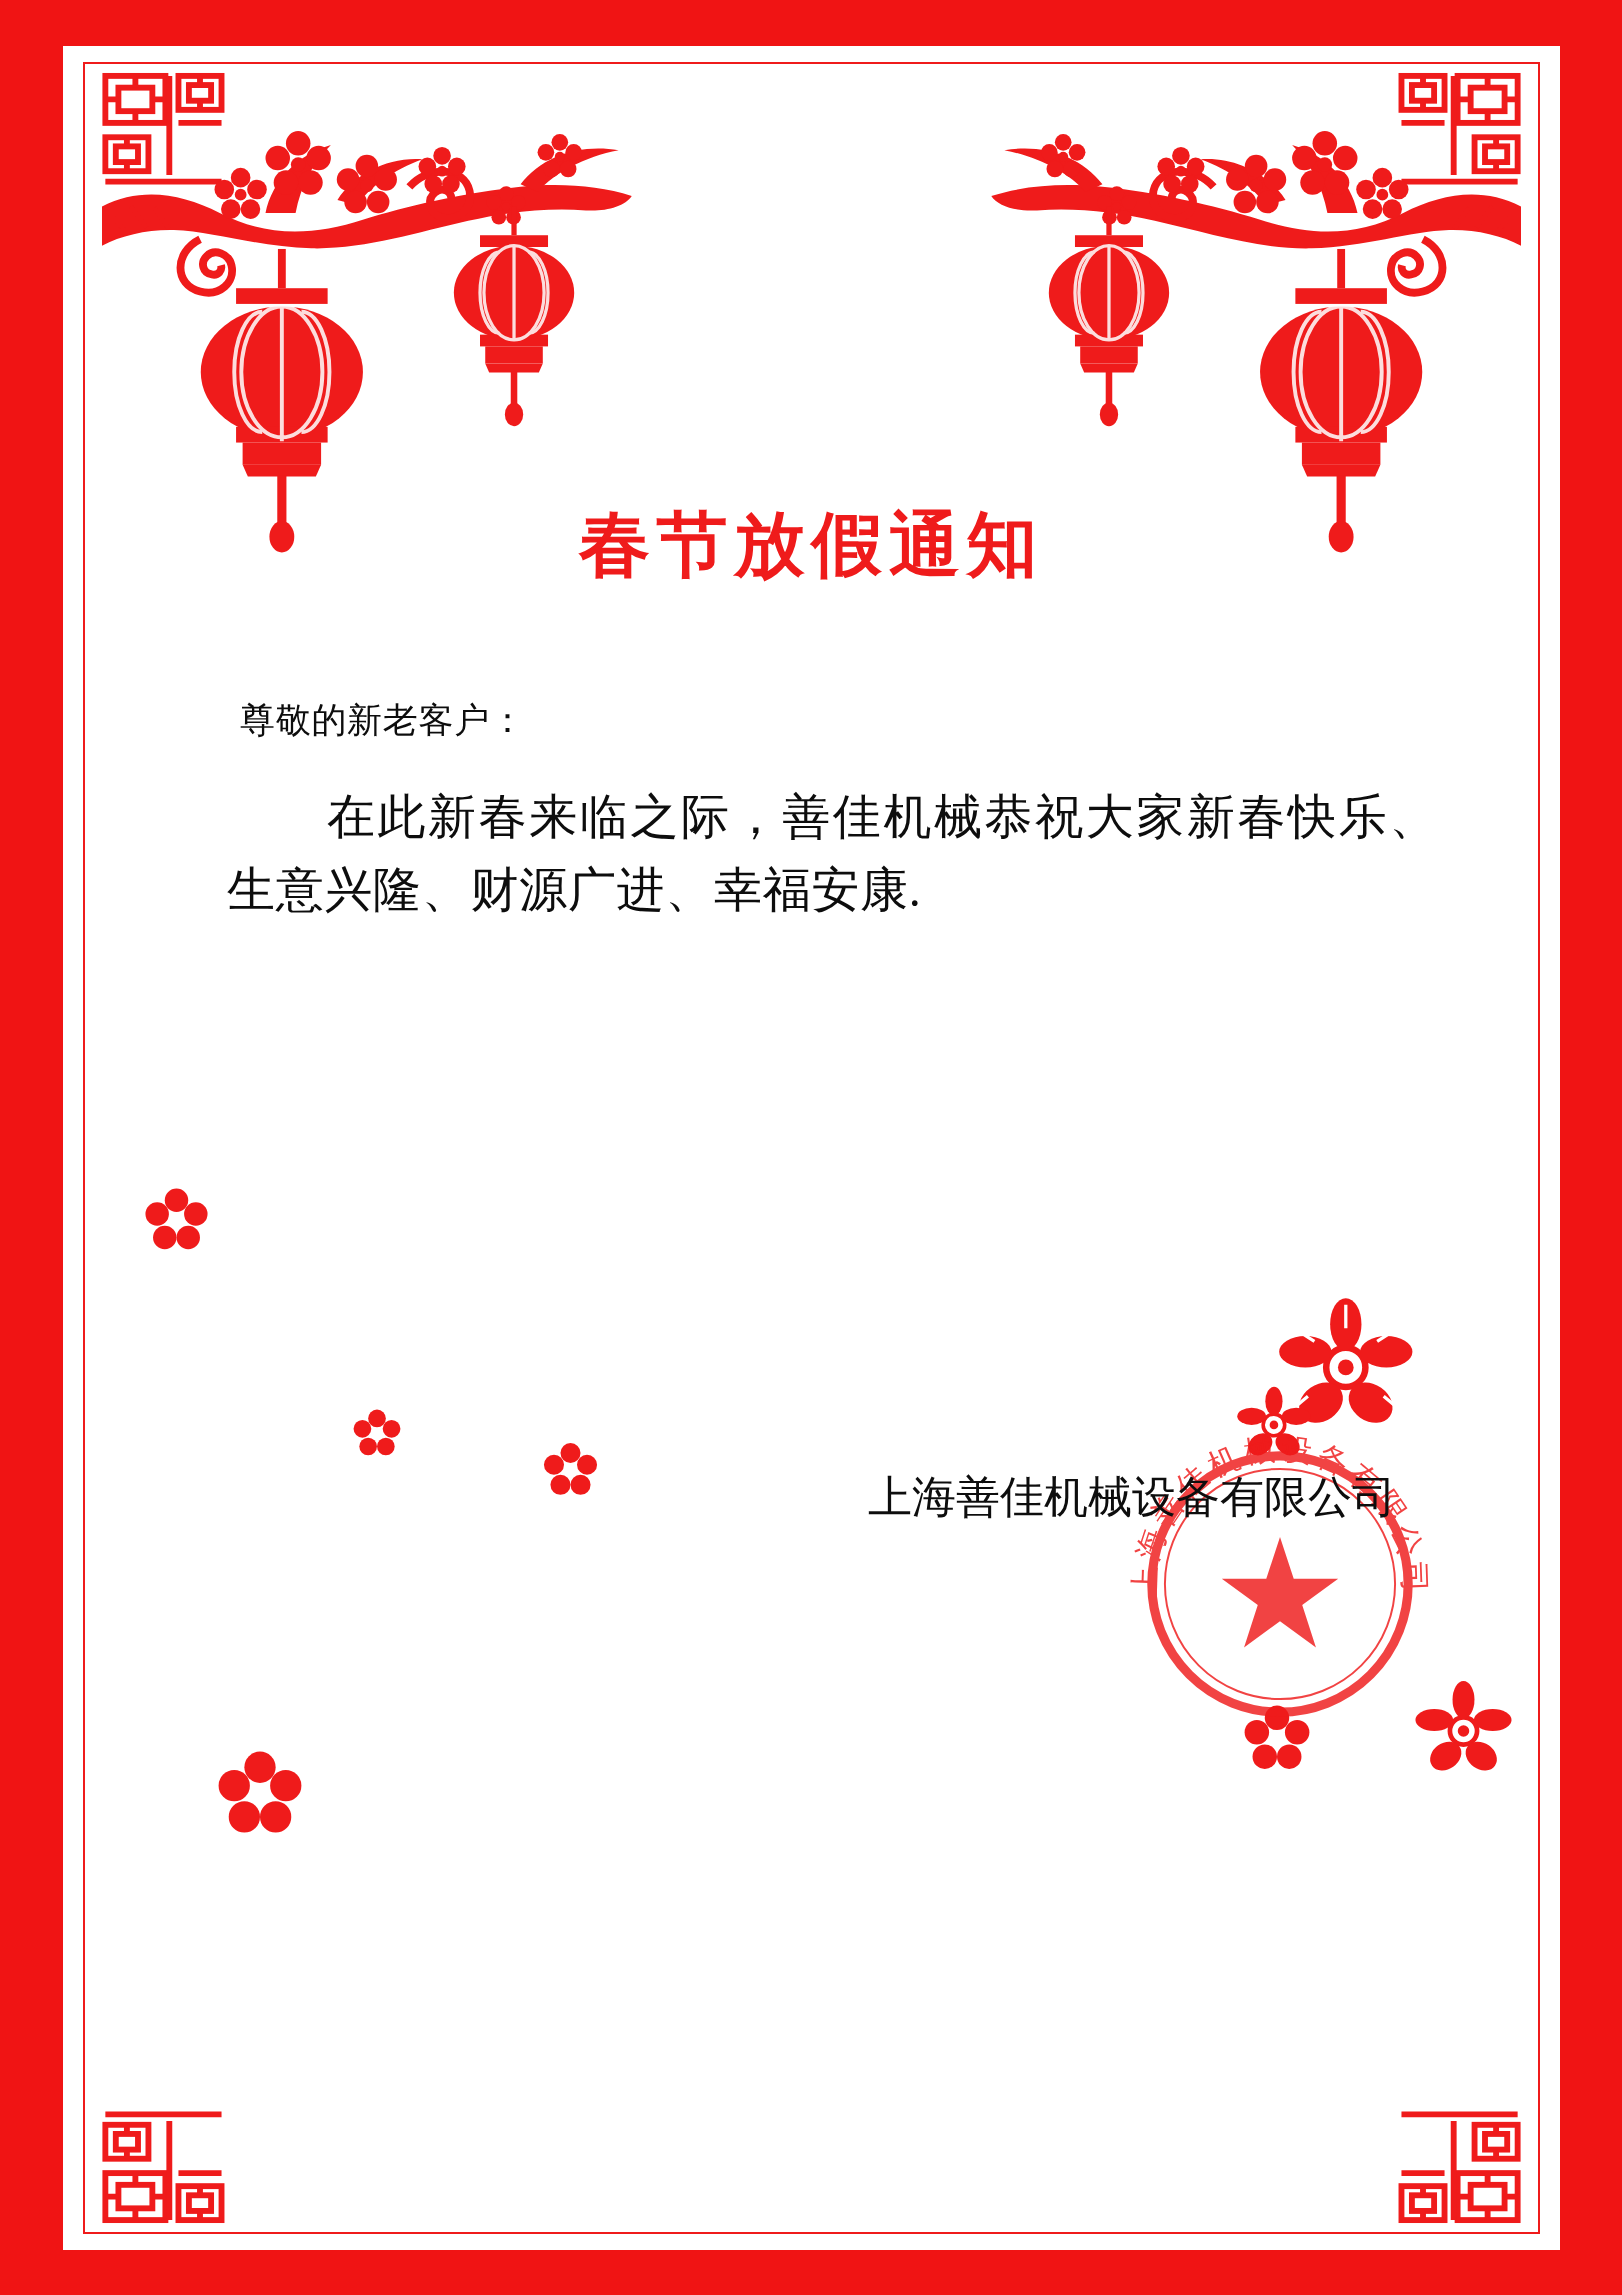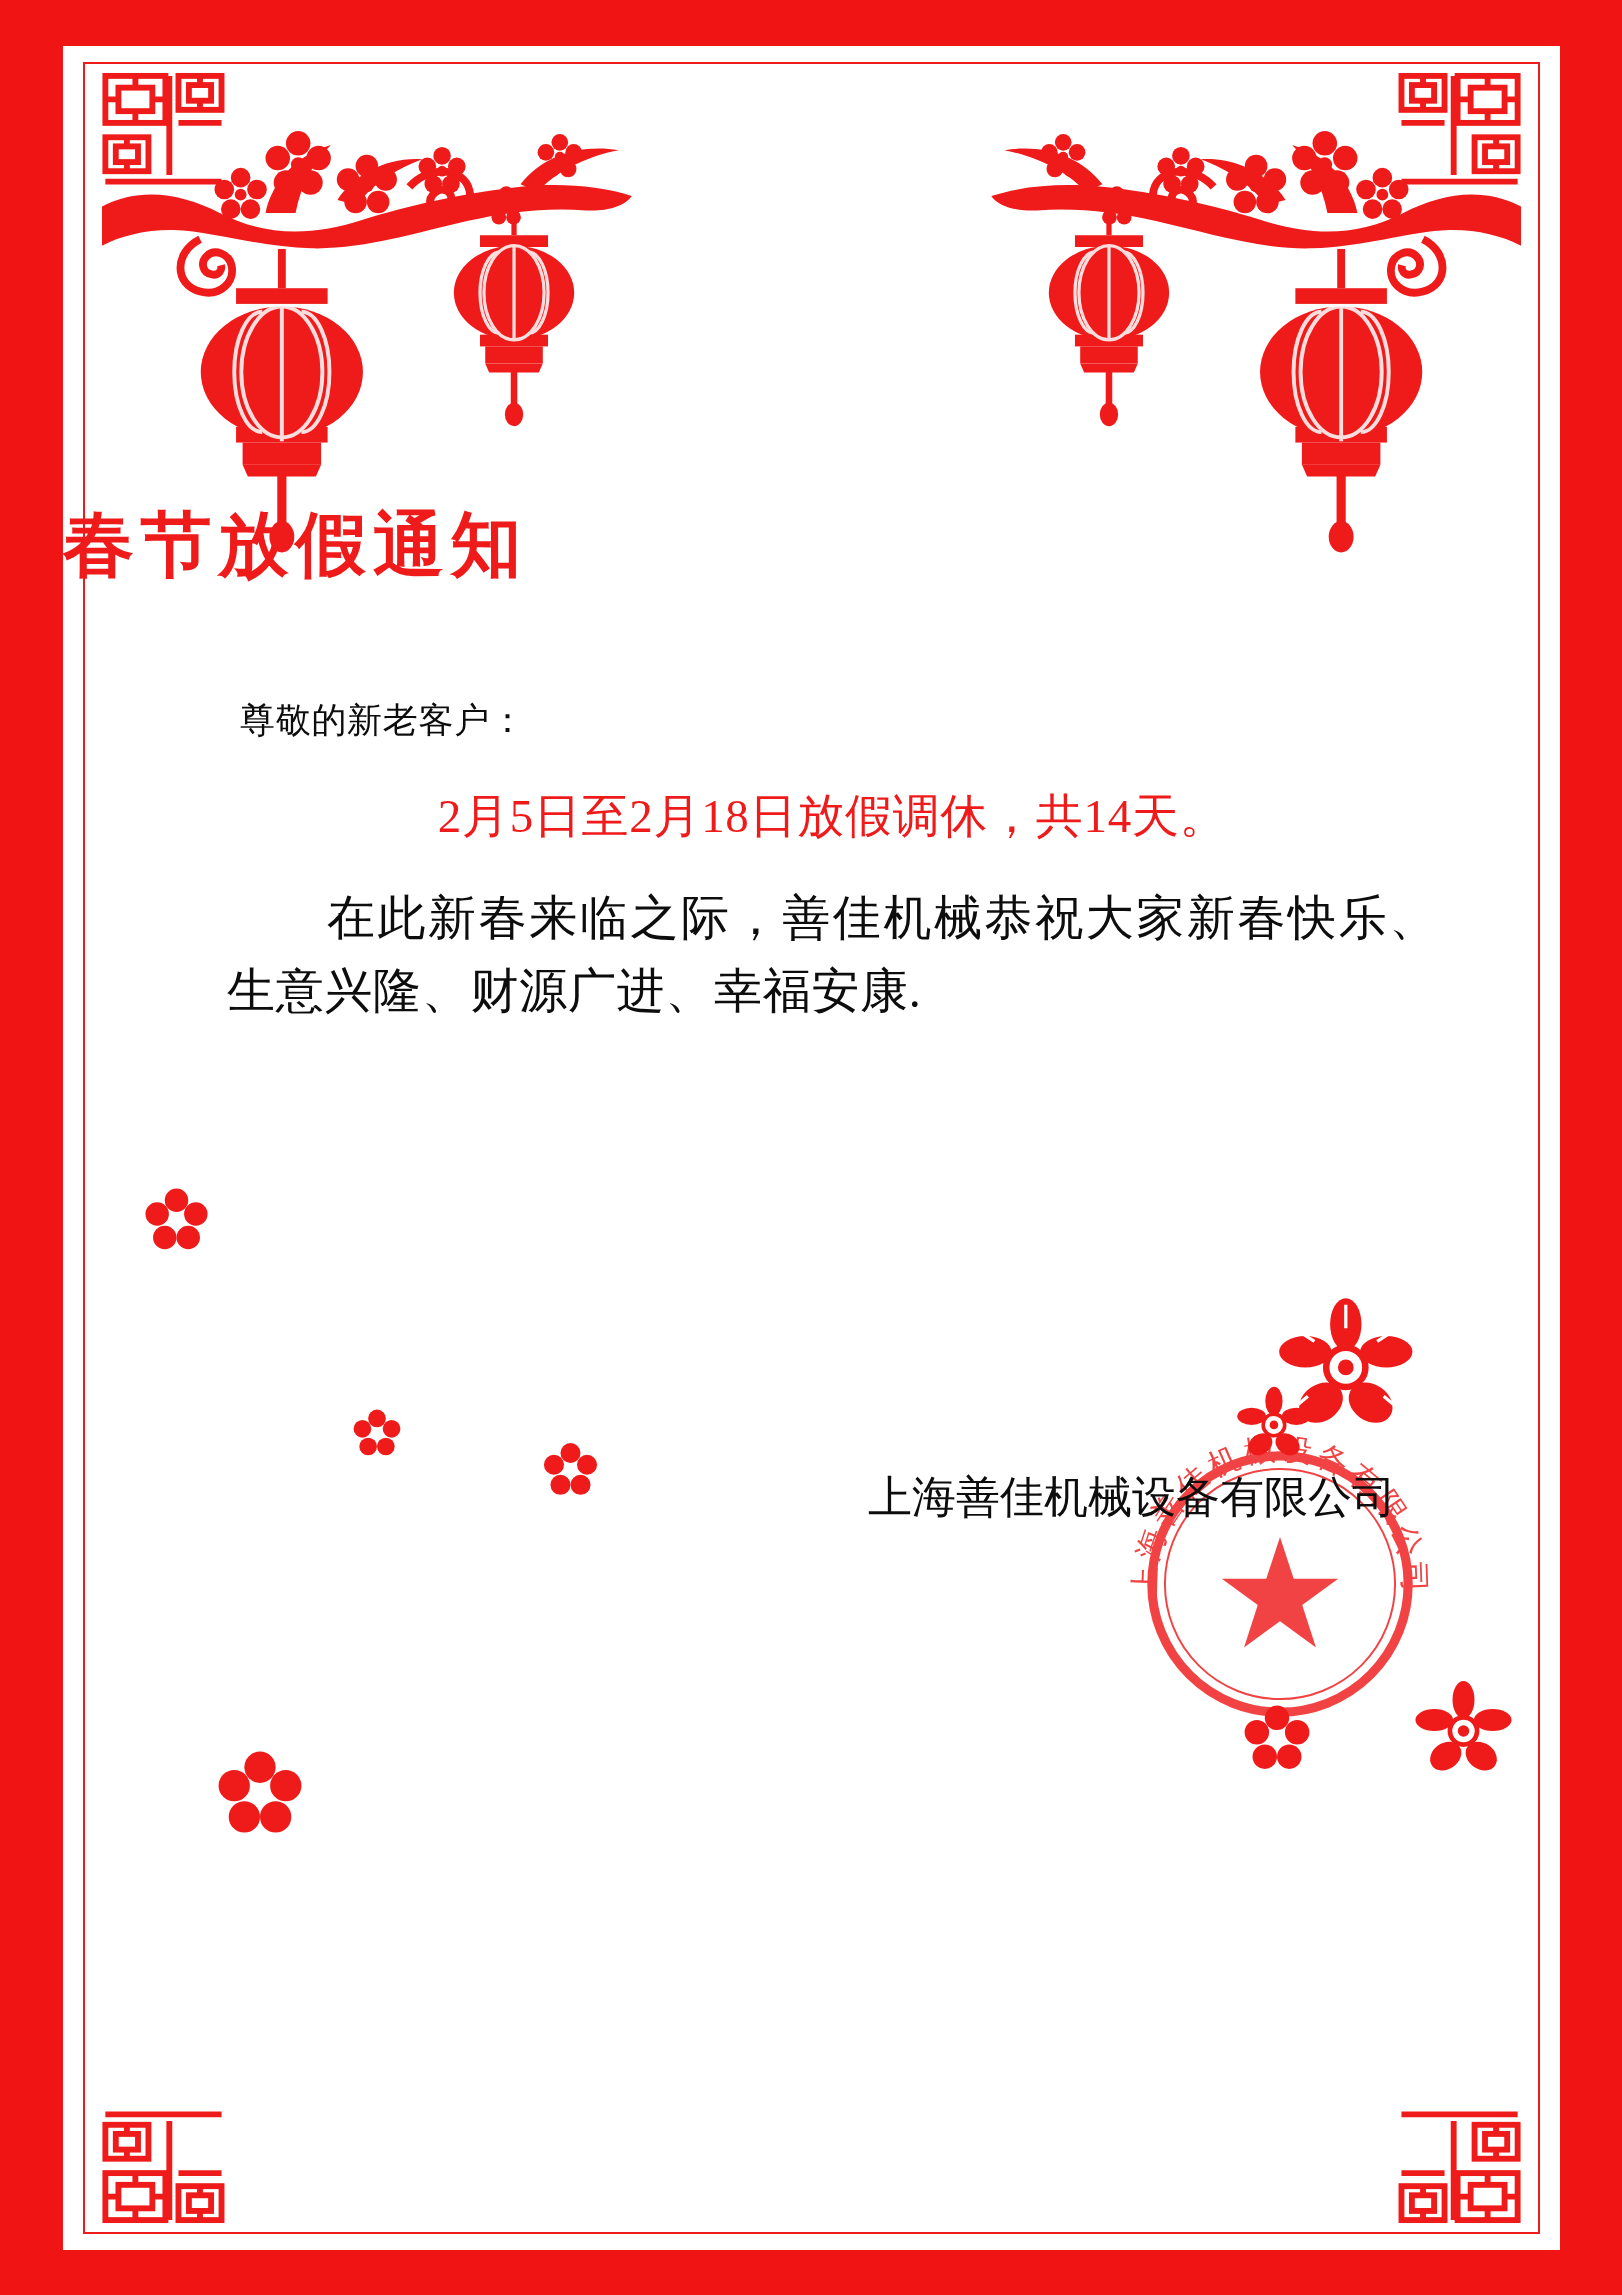--- a/index.html
+++ b/index.html
@@ -66,21 +66,21 @@
   .branch-art svg { display: block; width: 100%; height: 100%; }
   .branch-art.left  { left: 39px; }
   .branch-art.right { right: 39px; transform: scaleX(-1); }
 
   
   .title {
     position: absolute;
     top: 452px;
     left: 0;
     width: 100%;
-    text-align: left;
+    text-align: center;
     font-family: "DejaVu Serif", "Liberation Serif", serif;
     font-weight: bold;
     font-size: 71px;
     letter-spacing: 6.5px;
     color: #ef1b1b;
   }
 
   
   .body-block {
     position: absolute;
@@ -435,21 +435,20 @@
             </g>
           </g>
         </g>
       </svg>
     </div>
 
     <div class="title">春节放假通知</div>
 
     <div class="body-block">
       <p class="salutation">尊敬的新老客户：</p>
-      <p class="highlight">2月5日至2月18日放假调休，共14天。</p>
       <p class="para"><span class="indent"></span><span>在此新春来临之际，善佳机械恭祝大家新春快乐、生意兴隆、财源广进、幸福安康.</span></p>
     </div>
 
     <div class="seal">
       <svg viewBox="0 0 520 520" xmlns="http://www.w3.org/2000/svg">
         <defs>
           <path id="sealArc" d="M 70 260 A 190 190 0 1 1 450 260"></path>
         </defs>
         <circle cx="260" cy="260" r="196" fill="none" stroke="#ef1b1b" stroke-width="14"></circle>
         <circle cx="260" cy="260" r="176" fill="none" stroke="#ef1b1b" stroke-width="3"></circle>

